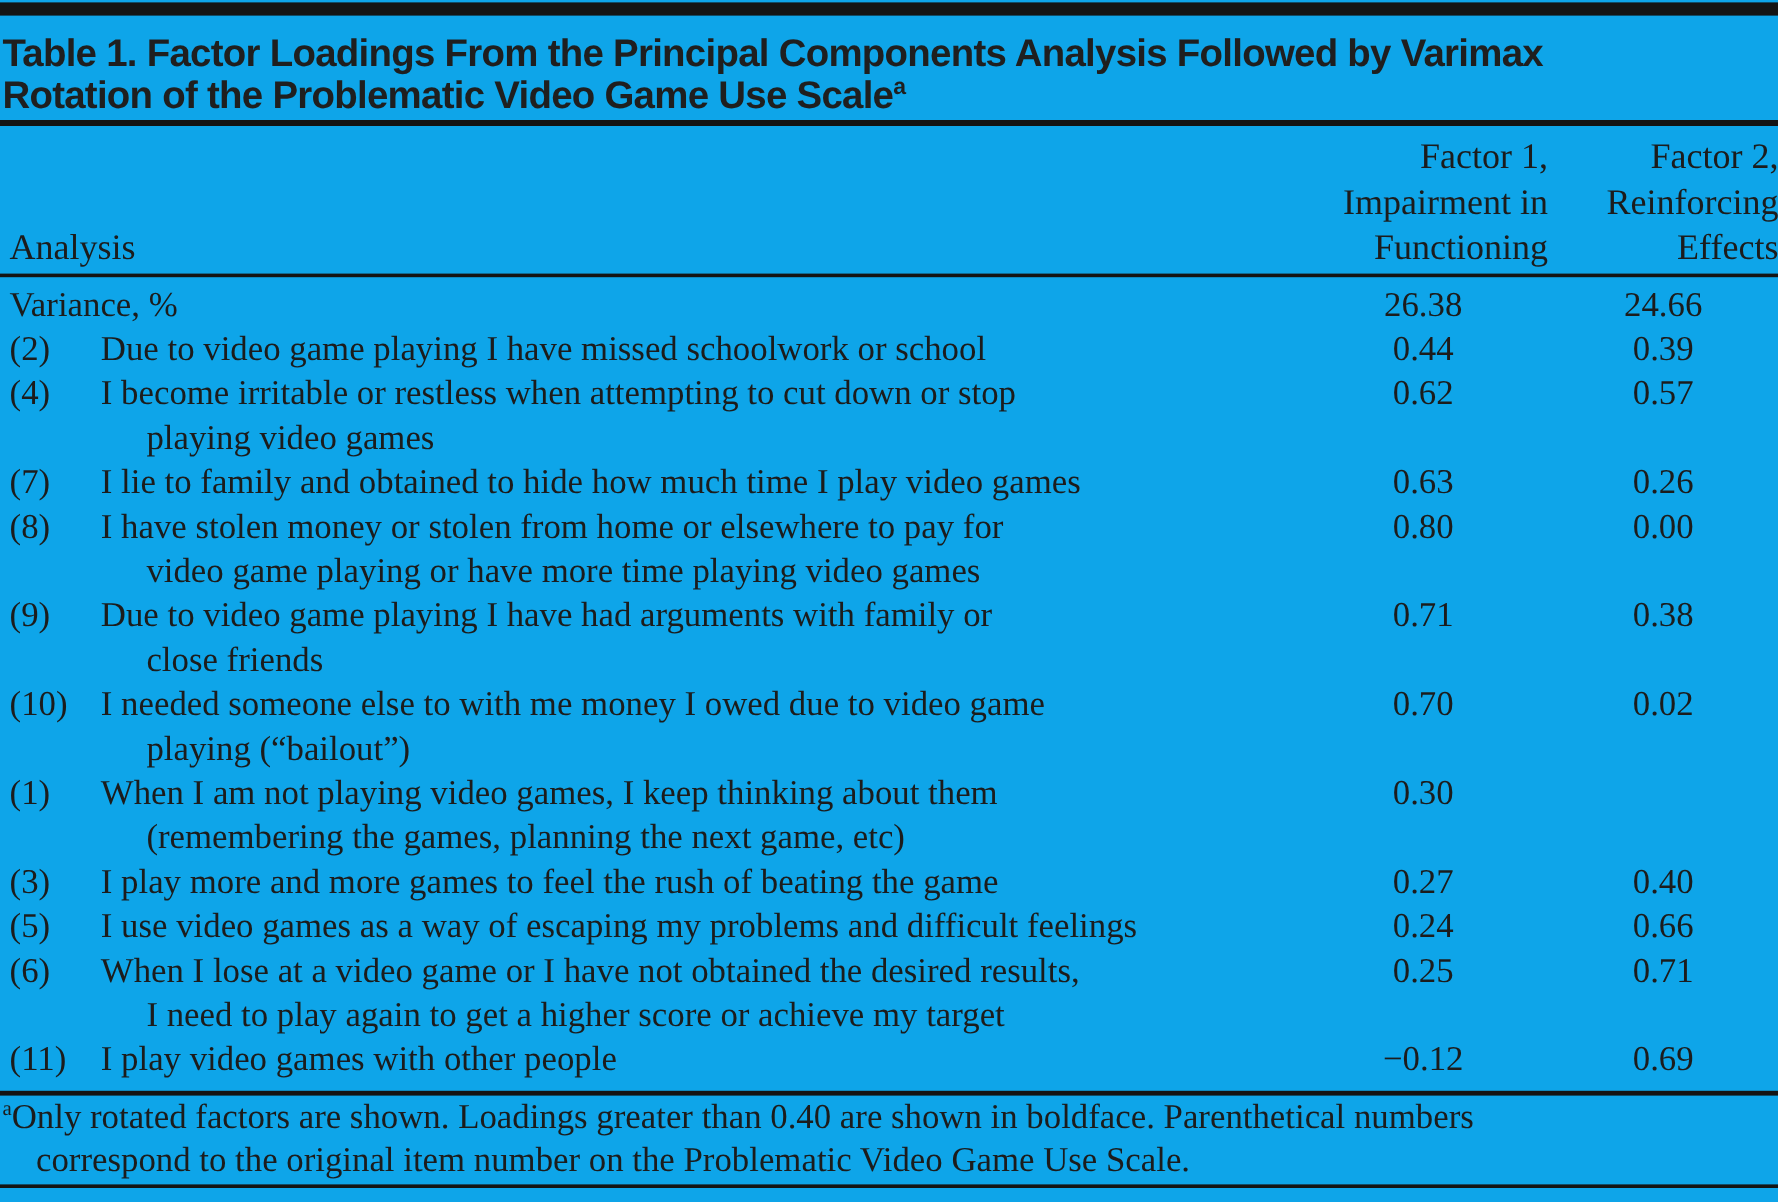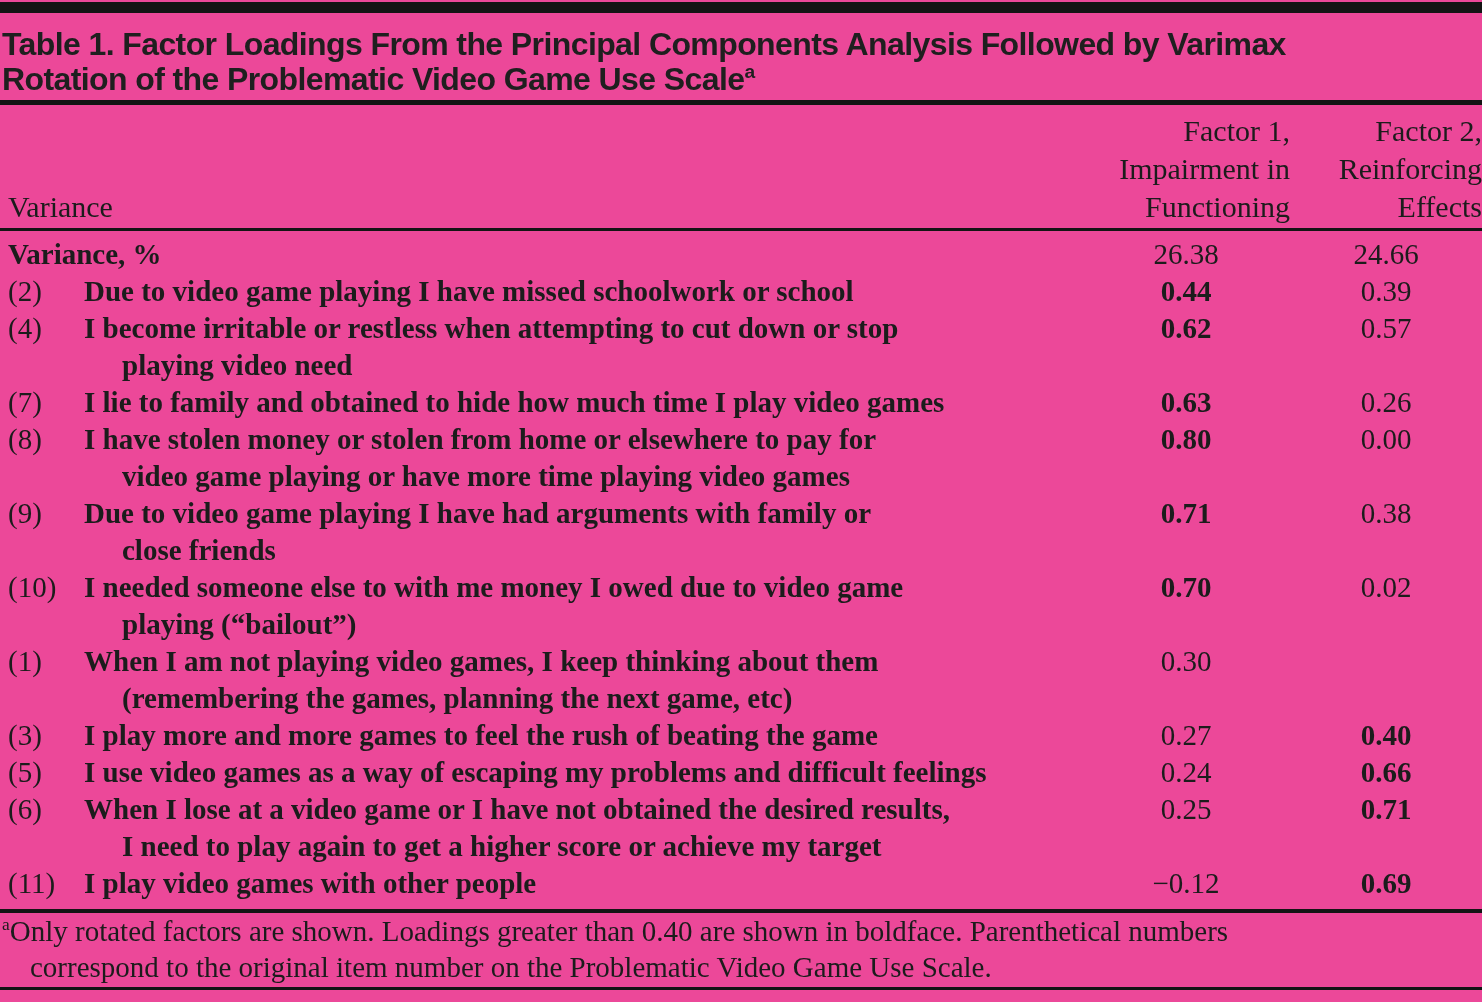--- a/index.html
+++ b/index.html
@@ -1,21 +1,21 @@
 <!DOCTYPE html>
 <html><head>
 <meta charset="utf-8">
 <style>
   html, body { margin: 0; padding: 0; background: #ffffff; }
   .page {
     position: relative;
     width: 1482px;
     height: 1002px;
     box-sizing: border-box;
-    background: #ec4899;
+    background: #0ea5e9;
     color: #1c1c1c;
     font-family: "Liberation Serif", "DejaVu Serif", serif;
     overflow: hidden;
   }
   .bar-top { height: 11px; background: #141414; margin-top: 2px; }
   .rule { background: #141414; }
   .rule-title  { height: 5px; margin-top: 3px; }
   .rule-header { height: 3px; }
   .rule-foot   { height: 4px; }
   .rule-bottom { height: 3px; margin-top: 2px; }
@@ -42,29 +42,28 @@
   .hdr-symptom { align-self: end; padding-left: 8px; }
   .hdr-center  { align-self: end; text-align: right; white-space: pre-line; }
 
   .tbody { padding: 5px 0 7px 0; font-size: 29px; line-height: 37px; }
   .row { grid-template-columns: 84px 998px 208px 192px; }
   .row .num { padding-left: 8px; }
   .row .symptom {
     padding-left: 38px;
     text-indent: -38px;
     white-space: pre-line;
-    font-weight: bold;
   }
   .row .symptom.flush {
     grid-column: 1 / 3;
     padding-left: 8px;
     text-indent: 0;
   }
   .row .val { text-align: center; }
-  .row .val.bold { font-weight: 700; text-align: center; }
+  .row .val.bold { font-weight: 400; text-align: center; }
 
   .footnote {
     font-size: 29px;
     line-height: 36px;
     padding: 0 0 0 30px;
     text-indent: -28px;
   }
   .footnote sup { font-size: 60%; line-height: 0; }
   .footnote .fn-text { white-space: pre-line; }
 </style>
@@ -74,21 +73,21 @@
 <div class="page">
 
   <div class="bar-top"></div>
 
   <h1 class="title"><span>Table 1. Factor Loadings From the Principal Components Analysis Followed by Varimax
 Rotation of the Problematic Video Game Use Scale</span><sup>a</sup></h1>
 
   <div class="rule rule-title"></div>
 
   <div class="grid header">
-    <div class="hdr-symptom">Variance</div>
+    <div class="hdr-symptom">Analysis</div>
     <div class="hdr-center">Factor 1,
 Impairment in
 Functioning</div>
     <div class="hdr-center">Factor 2,
 Reinforcing
 Effects</div>
   </div>
 
   <div class="rule rule-header"></div>
 
@@ -100,21 +99,21 @@
       </div>
       <div class="grid row">
         <div class="num">(2)</div>
         <div class="symptom">Due to video game playing I have missed schoolwork or school</div>
         <div class="val bold">0.44</div>
         <div class="val">0.39</div>
       </div>
       <div class="grid row">
         <div class="num">(4)</div>
         <div class="symptom">I become irritable or restless when attempting to cut down or stop
-playing video need</div>
+playing video games</div>
         <div class="val bold">0.62</div>
         <div class="val">0.57</div>
       </div>
       <div class="grid row">
         <div class="num">(7)</div>
         <div class="symptom">I lie to family and obtained to hide how much time I play video games</div>
         <div class="val bold">0.63</div>
         <div class="val">0.26</div>
       </div>
       <div class="grid row">

